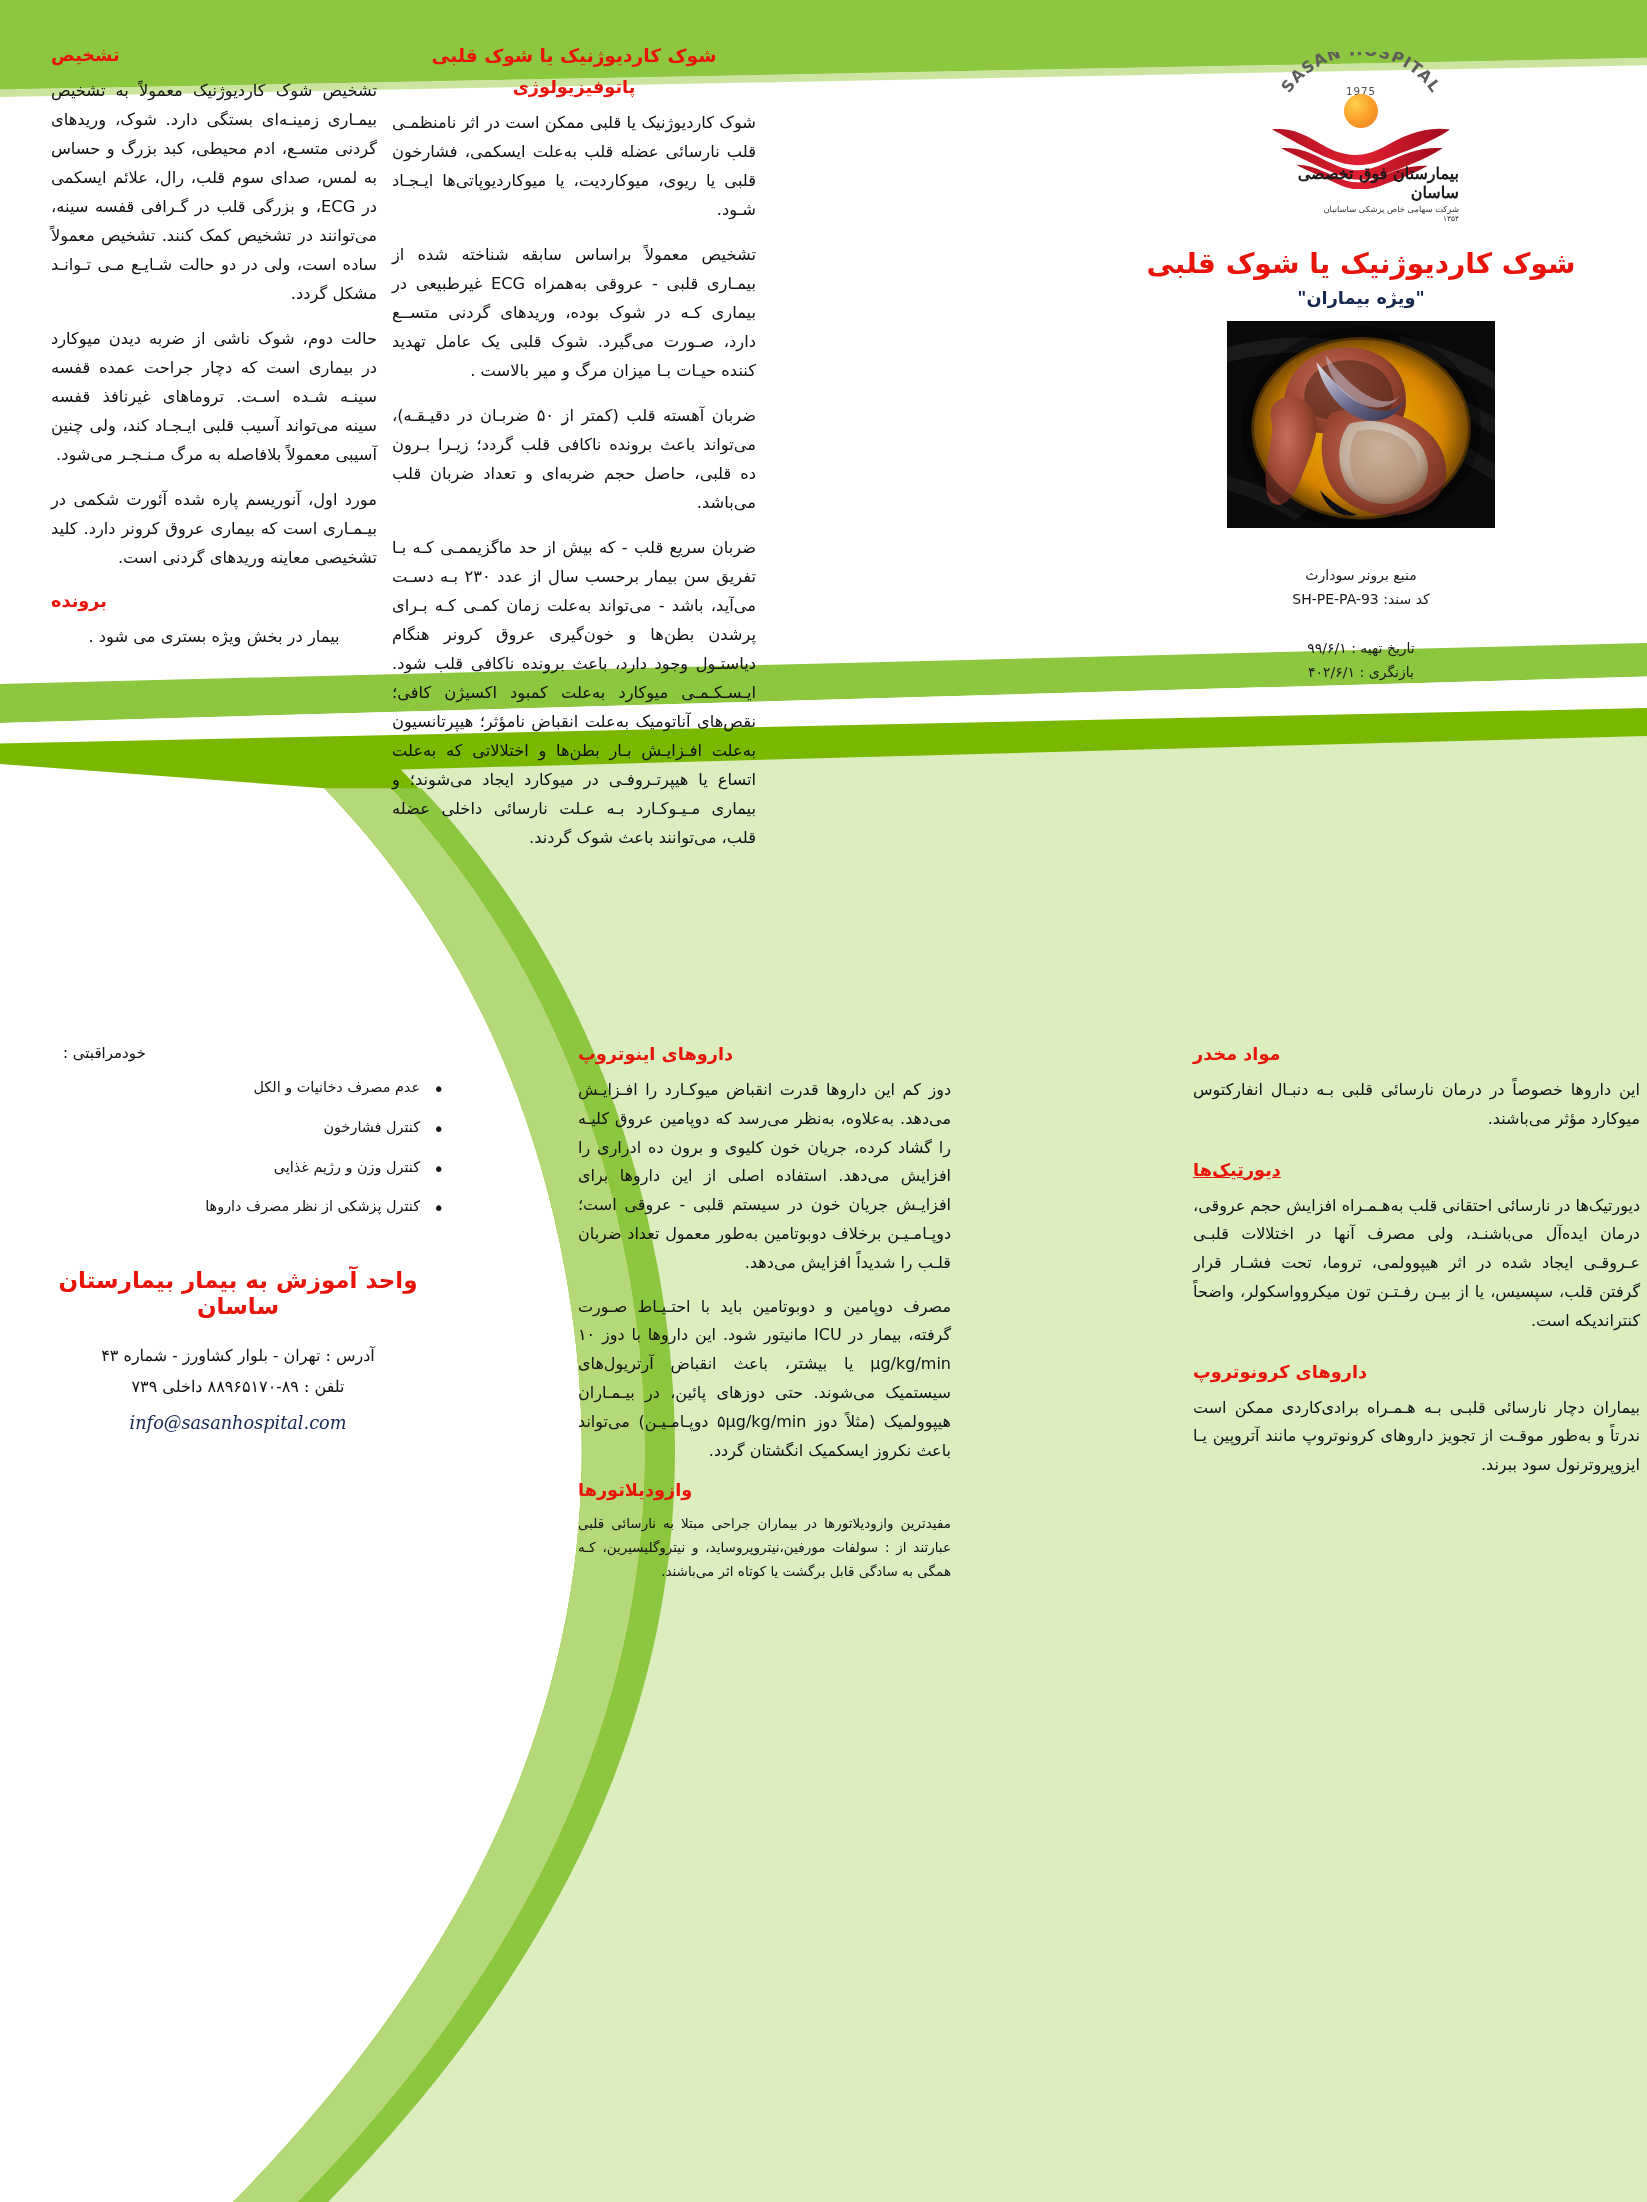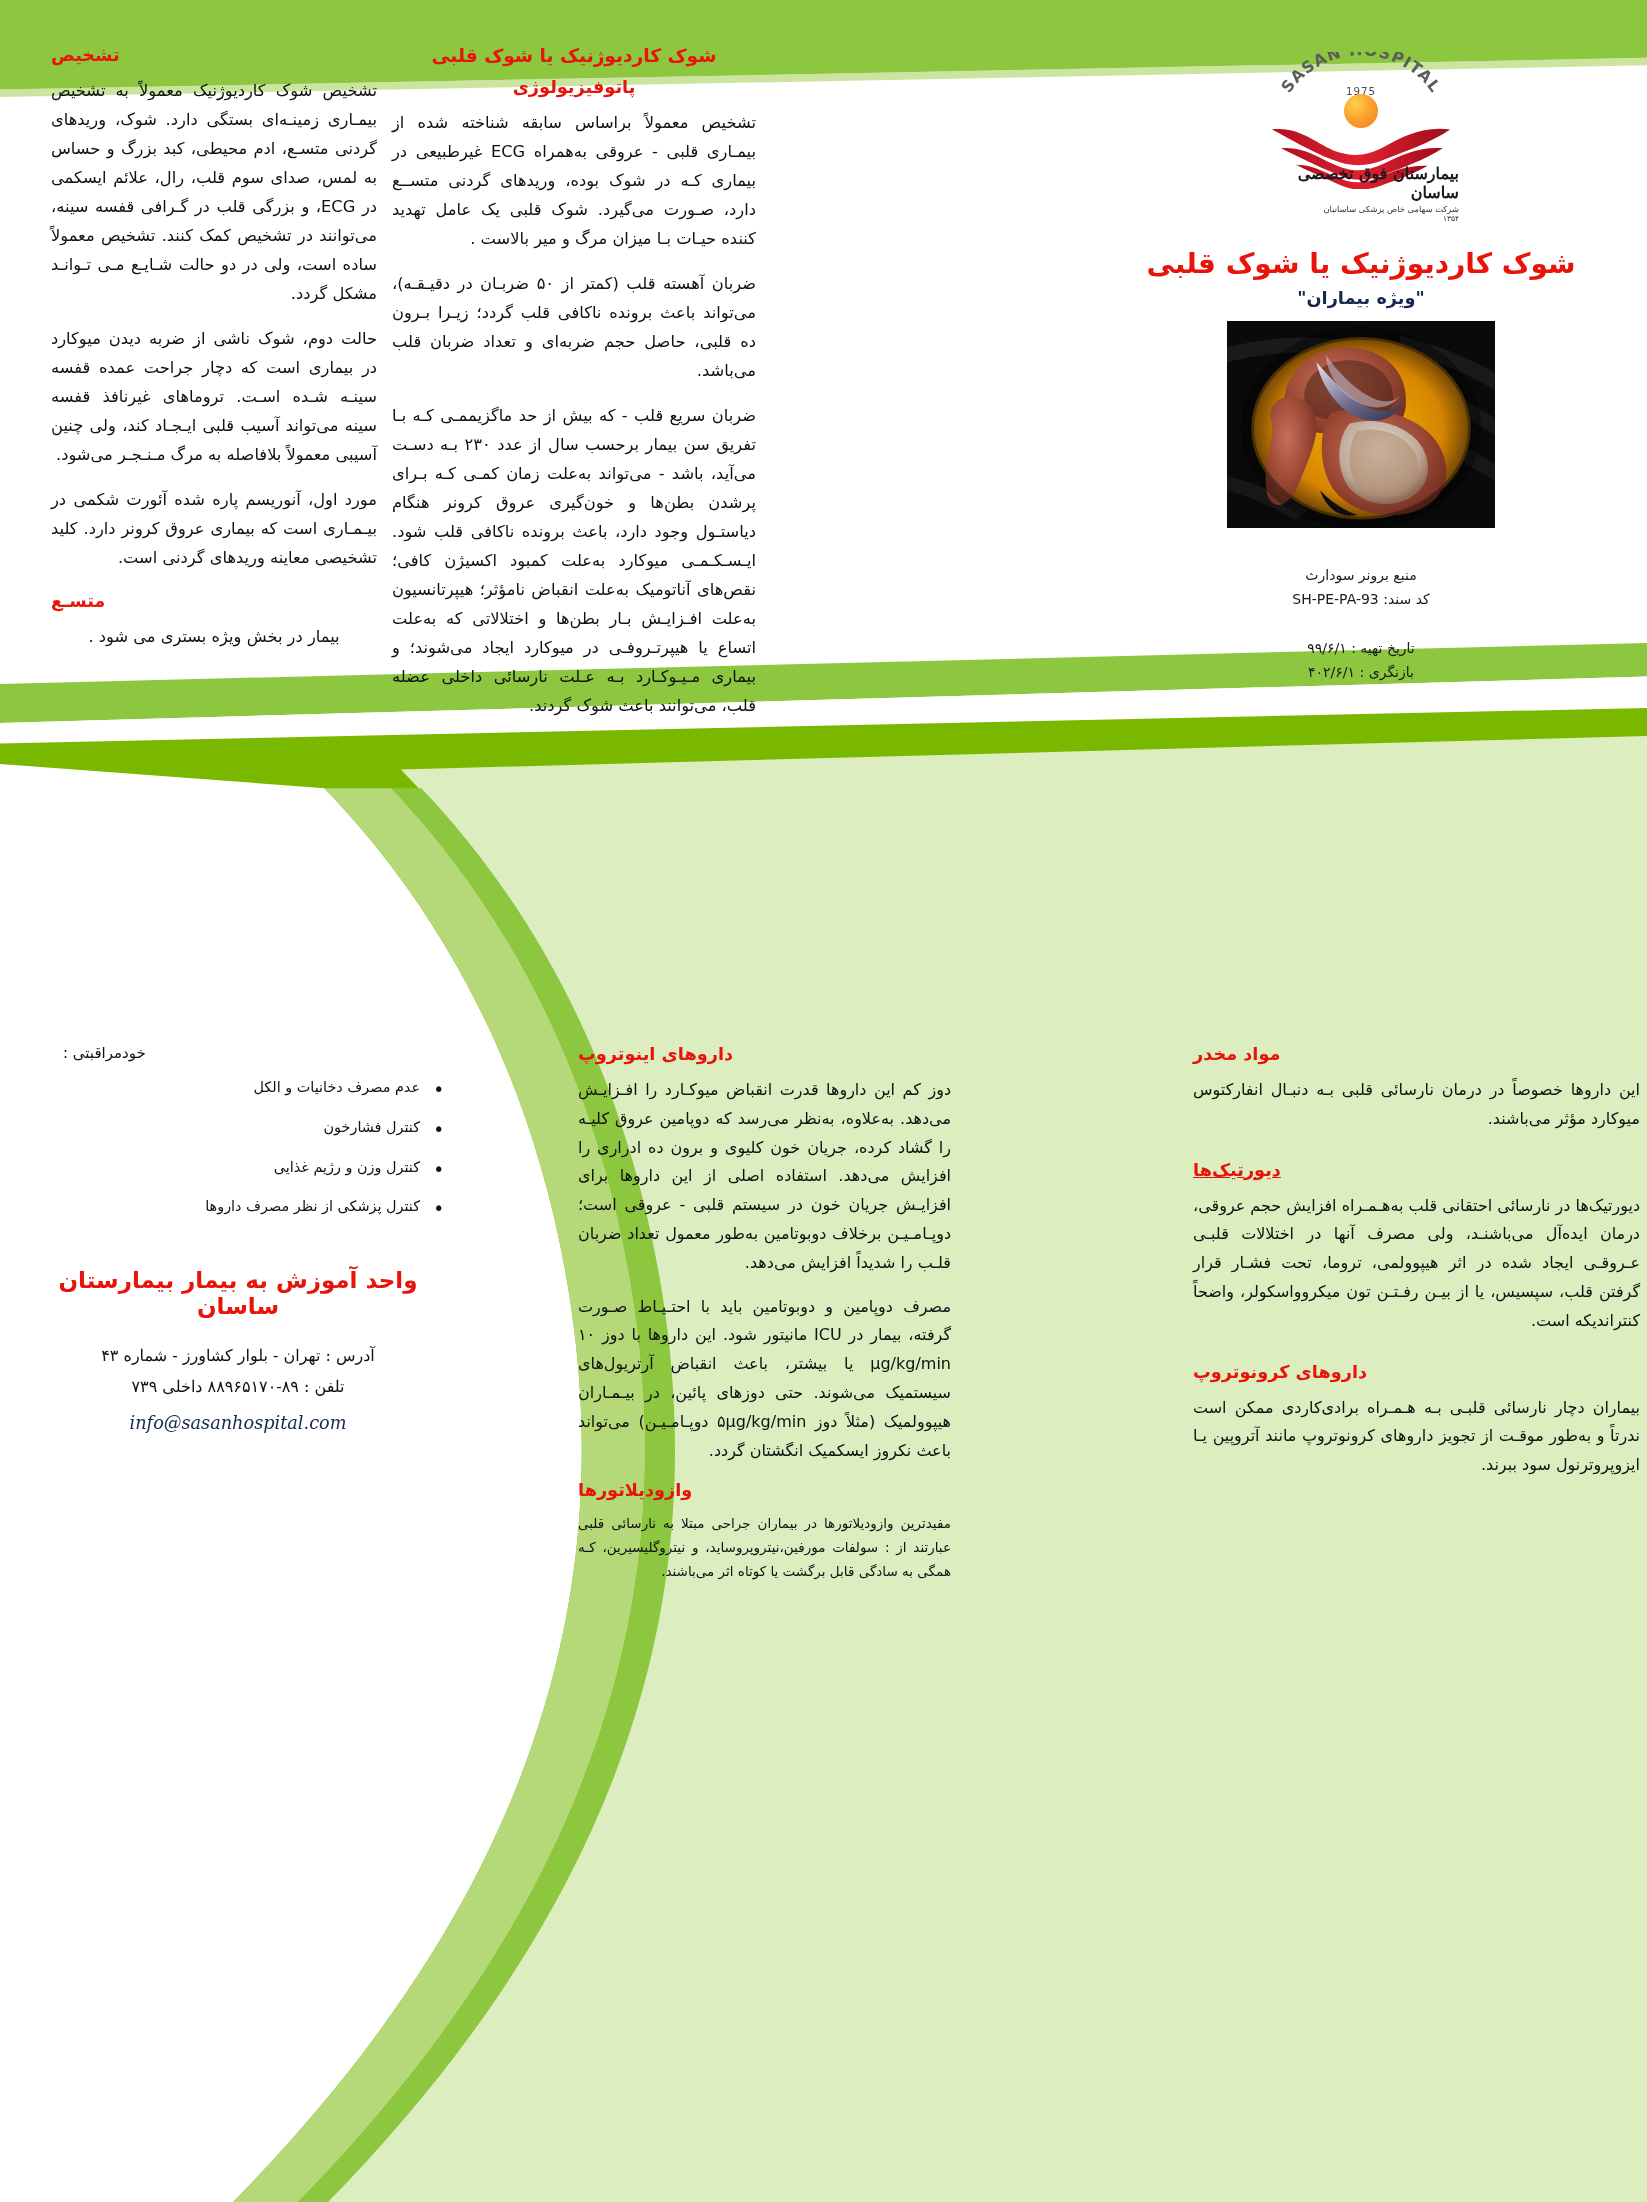--- a/index.html
+++ b/index.html
@@ -316,27 +316,28 @@
   </div>
 
   <div class="top-section">
 
     <div class="col col-diag">
       <h2 class="redhead">تشخیص</h2>
       <p class="body">تشخیص شوک کاردیوژنیک معمولاً به تشخیص بیمـاری زمینـه‌ای بستگی دارد. شوک، وریدهای گردنی متسـع، ادم محیطی، کبد بزرگ و حساس به لمس، صدای سوم قلب، رال، علائم ایسکمی در ECG، و بزرگی قلب در گـرافی قفسه سینه، می‌توانند در تشخیص کمک کنند. تشخیص معمولاً ساده است، ولی در دو حالت شـایـع مـی تـوانـد مشکل گردد.</p>
       <p class="body">حالت دوم، شوک ناشی از ضربه دیدن میوکارد در بیماری است که دچار جراحت عمده قفسه سینـه شـده اسـت. تروماهای غیرنافذ قفسه سینه می‌تواند آسیب قلبی ایـجـاد کند، ولی چنین آسیبی معمولاً بلافاصله به مرگ مـنـجـر می‌شود.</p>
       <p class="body">مورد اول، آنوریسم پاره شده آئورت شکمی در بیـمـاری است که بیماری عروق کرونر دارد. کلید تشخیصی معاینه وریدهای گردنی است.</p>
 
-      <h2 class="redhead" style="margin-top:18.6px;">متسـع</h2>
+      <h2 class="redhead" style="margin-top:18.6px;">برونده</h2>
       <p class="body" style="text-align:center;text-align-last:center;">بیمار در بخش ویژه بستری می شود .</p>
     </div>
 
     <div class="col col-patho">
       <h2 class="redhead ctr" style="font-size:18.6px;">شوک کاردیوژنیک یا شوک قلبی</h2>
       <h2 class="redhead ctr">پاتوفیزیولوژی</h2>
+      <p class="body">شوک کاردیوژنیک یا قلبی ممکن است در اثر نامنظمـی قلب نارسائی عضله قلب به‌علت ایسکمی، فشارخون قلبی یا ریوی، میوکاردیت، یا میوکاردیوپاتی‌ها ایـجـاد شـود.</p>
       <p class="body">تشخیص معمولاً براساس سابقه شناخته شده از بیمـاری قلبی - عروقی به‌همراه ECG غیرطبیعی در بیماری کـه در شوک بوده، وریدهای گردنی متســع دارد، صـورت می‌گیرد. شوک قلبی یک عامل تهدید کننده حیـات بـا میزان مرگ و میر بالاست .</p>
       <p class="body">ضربان آهسته قلب (کمتر از ۵۰ ضربـان در دقیـقـه)، می‌تواند باعث برونده ناکافی قلب گردد؛ زیـرا بـرون ده قلبی، حاصل حجم ضربه‌ای و تعداد ضربان قلب می‌باشد.</p>
       <p class="body">ضربان سریع قلب - که بیش از حد ماگزیممـی کـه بـا تفریق سن بیمار برحسب سال از عدد ۲۳۰ بـه دسـت می‌آید، باشد - می‌تواند به‌علت زمان کمـی کـه بـرای پرشدن بطن‌ها و خون‌گیری عروق کرونر هنگام دیاستـول وجود دارد، باعث برونده ناکافی قلب شود. ایـسـکـمـی میوکارد به‌علت کمبود اکسیژن کافی؛ نقص‌های آناتومیک به‌علت انقباض نامؤثر؛ هیپرتانسیون به‌علت افـزایـش بـار بطن‌ها و اختلالاتی که به‌علت اتساع یا هیپرتـروفـی در میوکارد ایجاد می‌شوند؛ و بیماری مـیـوکـارد بـه عـلت نارسائی داخلی عضله قلب، می‌توانند باعث شوک گردند.</p>
     </div>
 
     <div class="col col-brand">
 
       <div class="logo-wrap">
         <svg class="logo-arc-text" viewBox="0 0 210 80">
           <defs>

